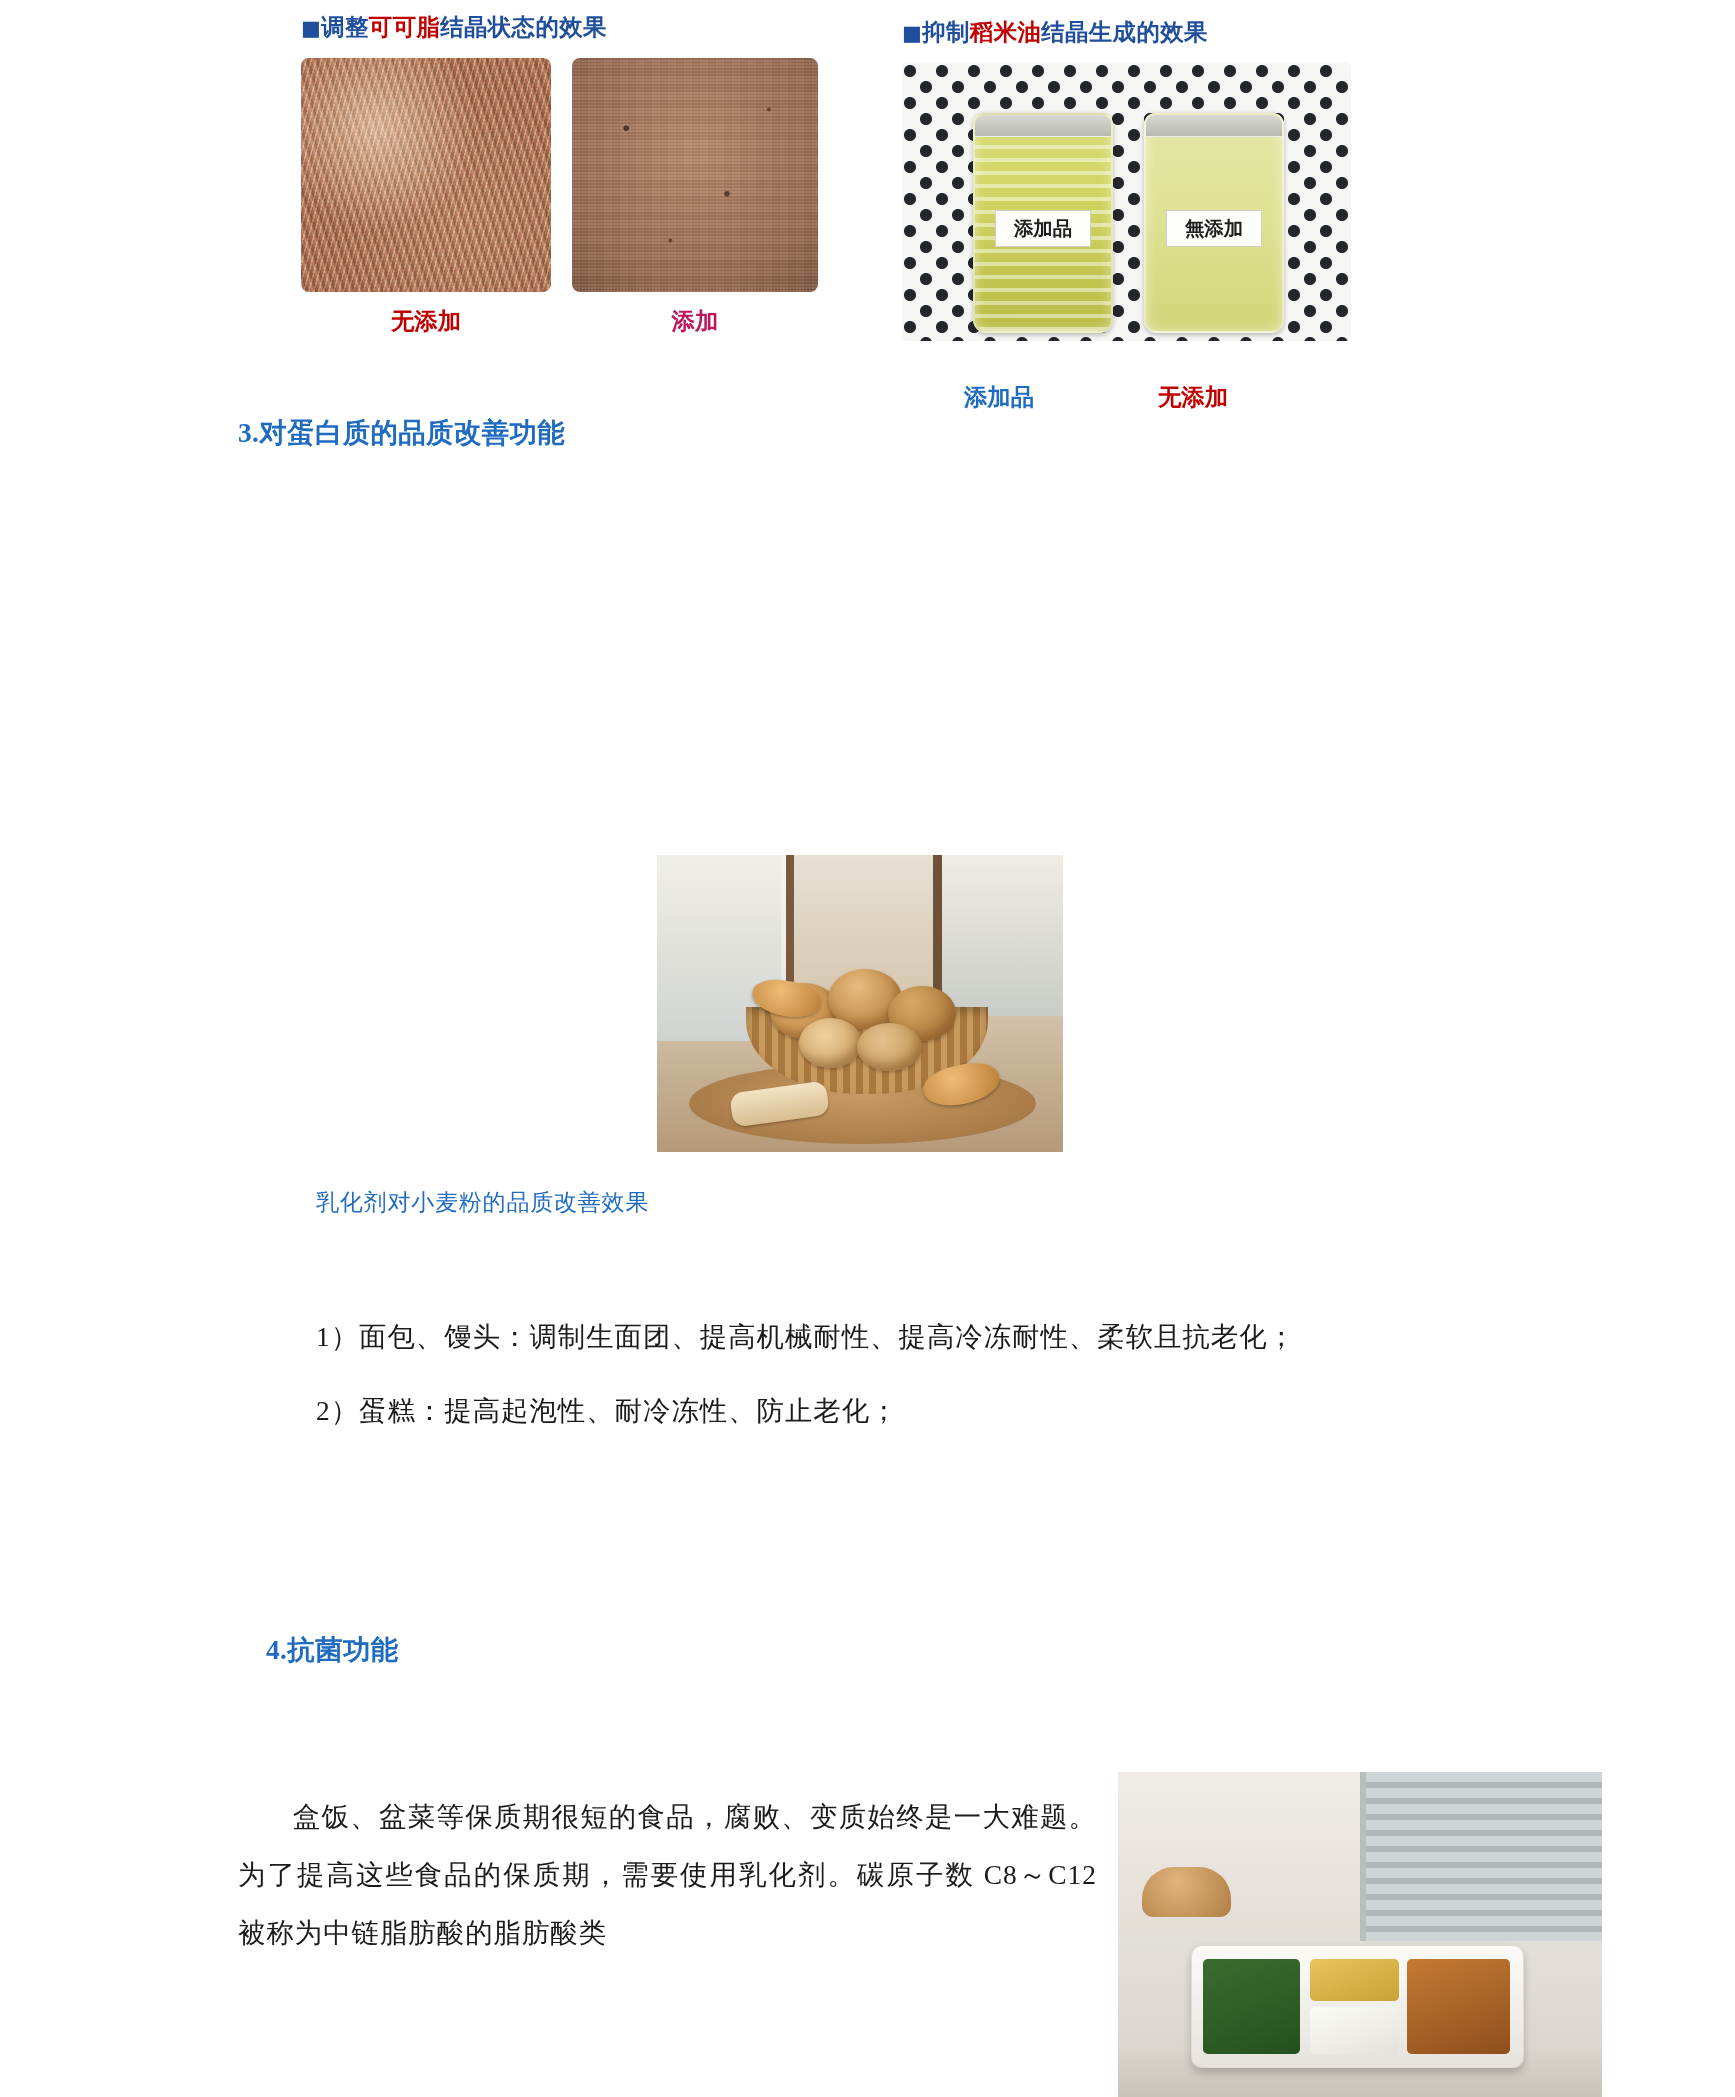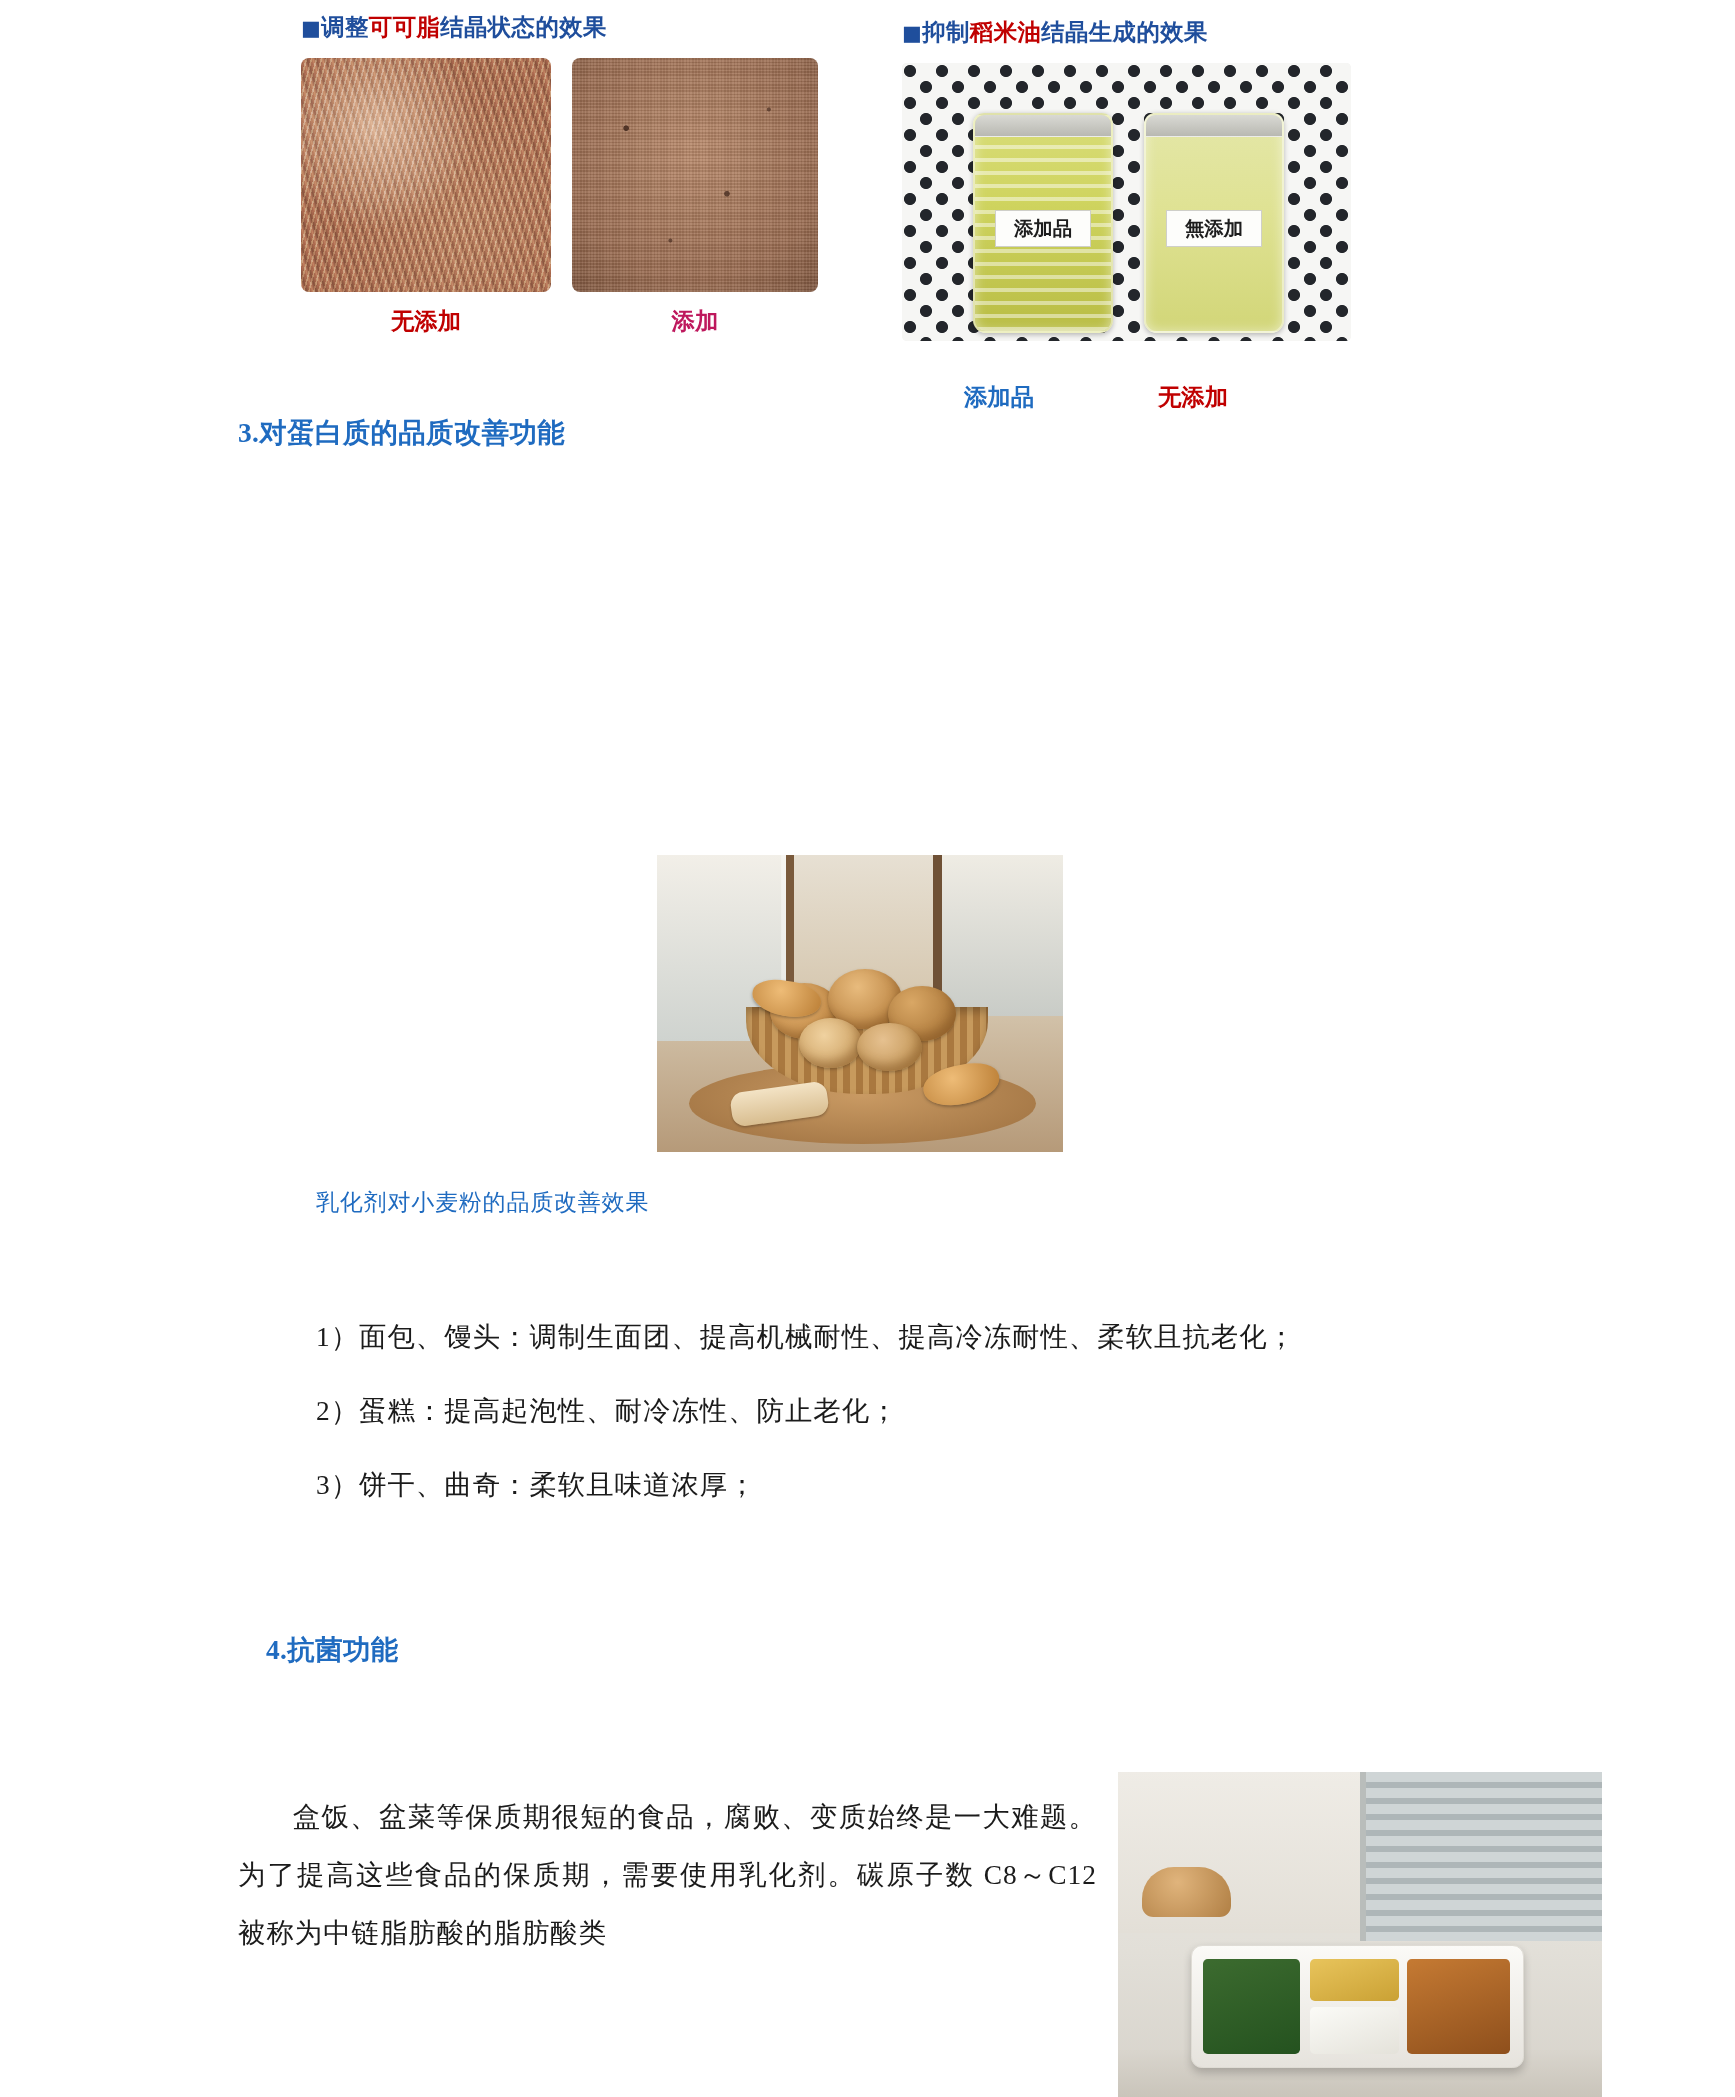--- a/index.html
+++ b/index.html
@@ -440,21 +440,20 @@
     <div class="croissant c1"></div>
     <div class="croissant c2"></div>
     <div class="slice"></div>
   </div>
 
   <div class="subheading" style="left:316px; top:1187px;">乳化剂对小麦粉的品质改善效果</div>
 
   <div class="list" style="left:316px; top:1300px; width:1186px;">
     <div>1）面包、馒头：调制生面团、提高机械耐性、提高冷冻耐性、柔软且抗老化；</div>
     <div>2）蛋糕：提高起泡性、耐冷冻性、防止老化；</div>
-    <div>3）饼干、曲奇：柔软且味道浓厚；</div>
   </div>
 
   <div class="heading" style="left:238px; top:1632px;margin-left:28px;">4.抗菌功能</div>
 
   <div class="para" style="left:238px; top:1788px; width:859px;">
     <p>盒饭、盆菜等保质期很短的食品，腐败、变质始终是一大难题。为了提高这些食品的保质期，需要使用乳化剂。碳原子数 C8～C12 被称为中链脂肪酸的脂肪酸类</p>
   </div>
 
   <div class="bento-photo">
     <div class="bento-bg"></div>

